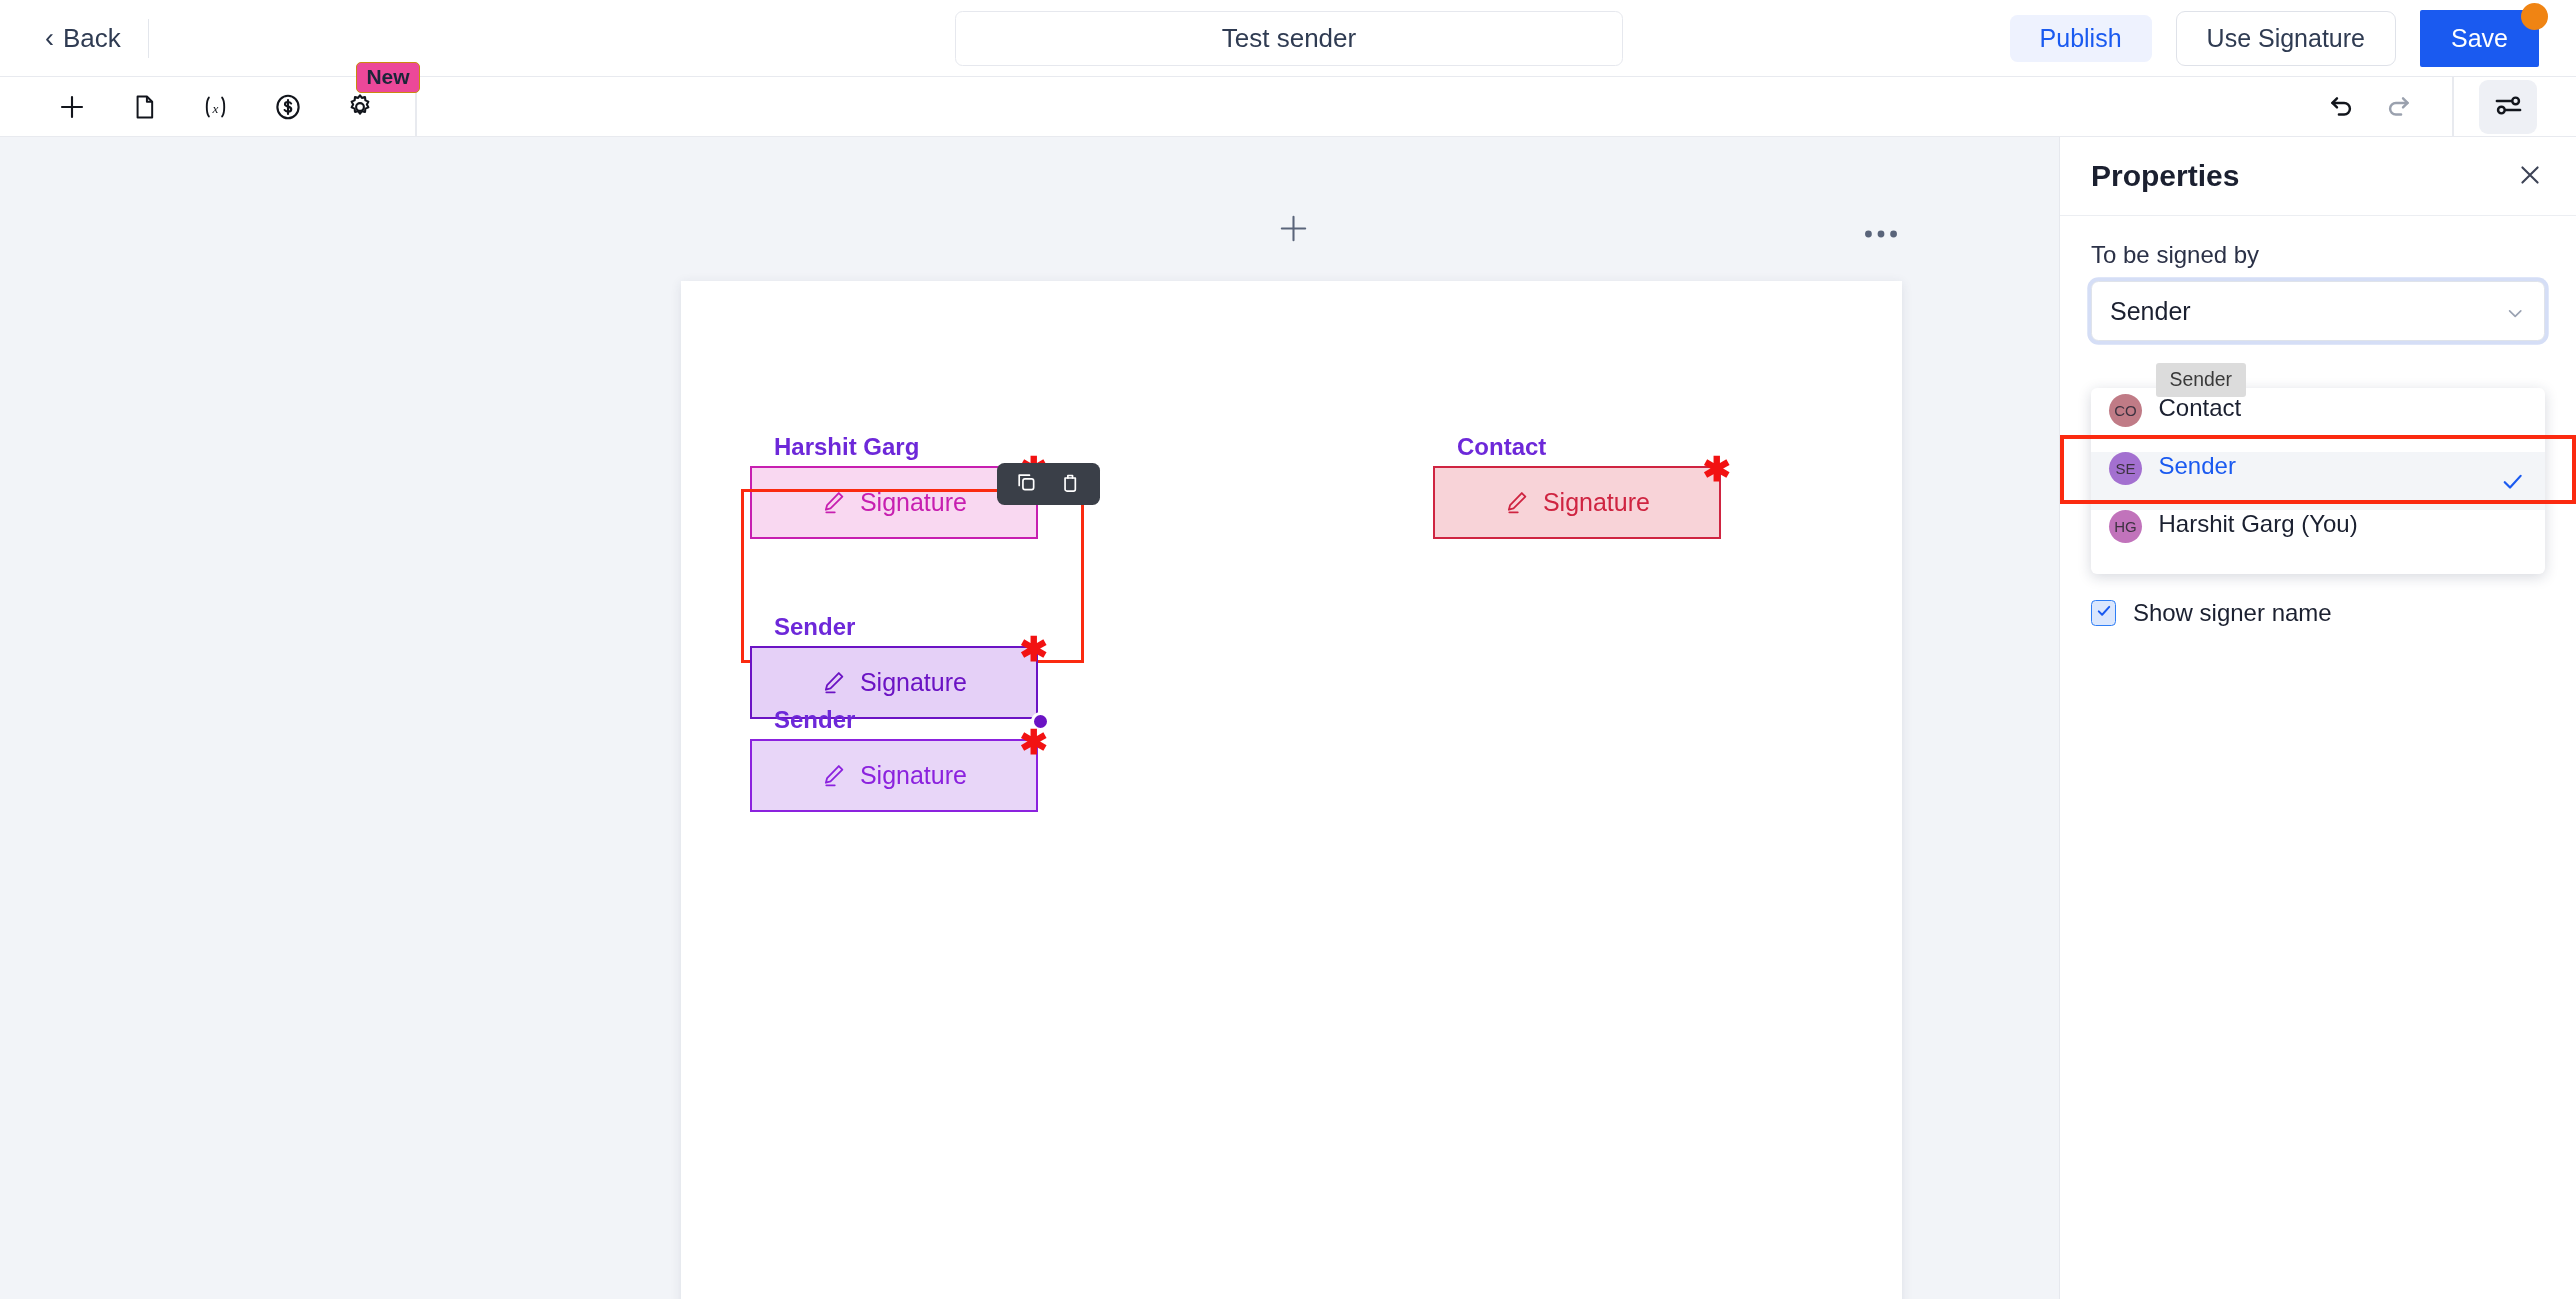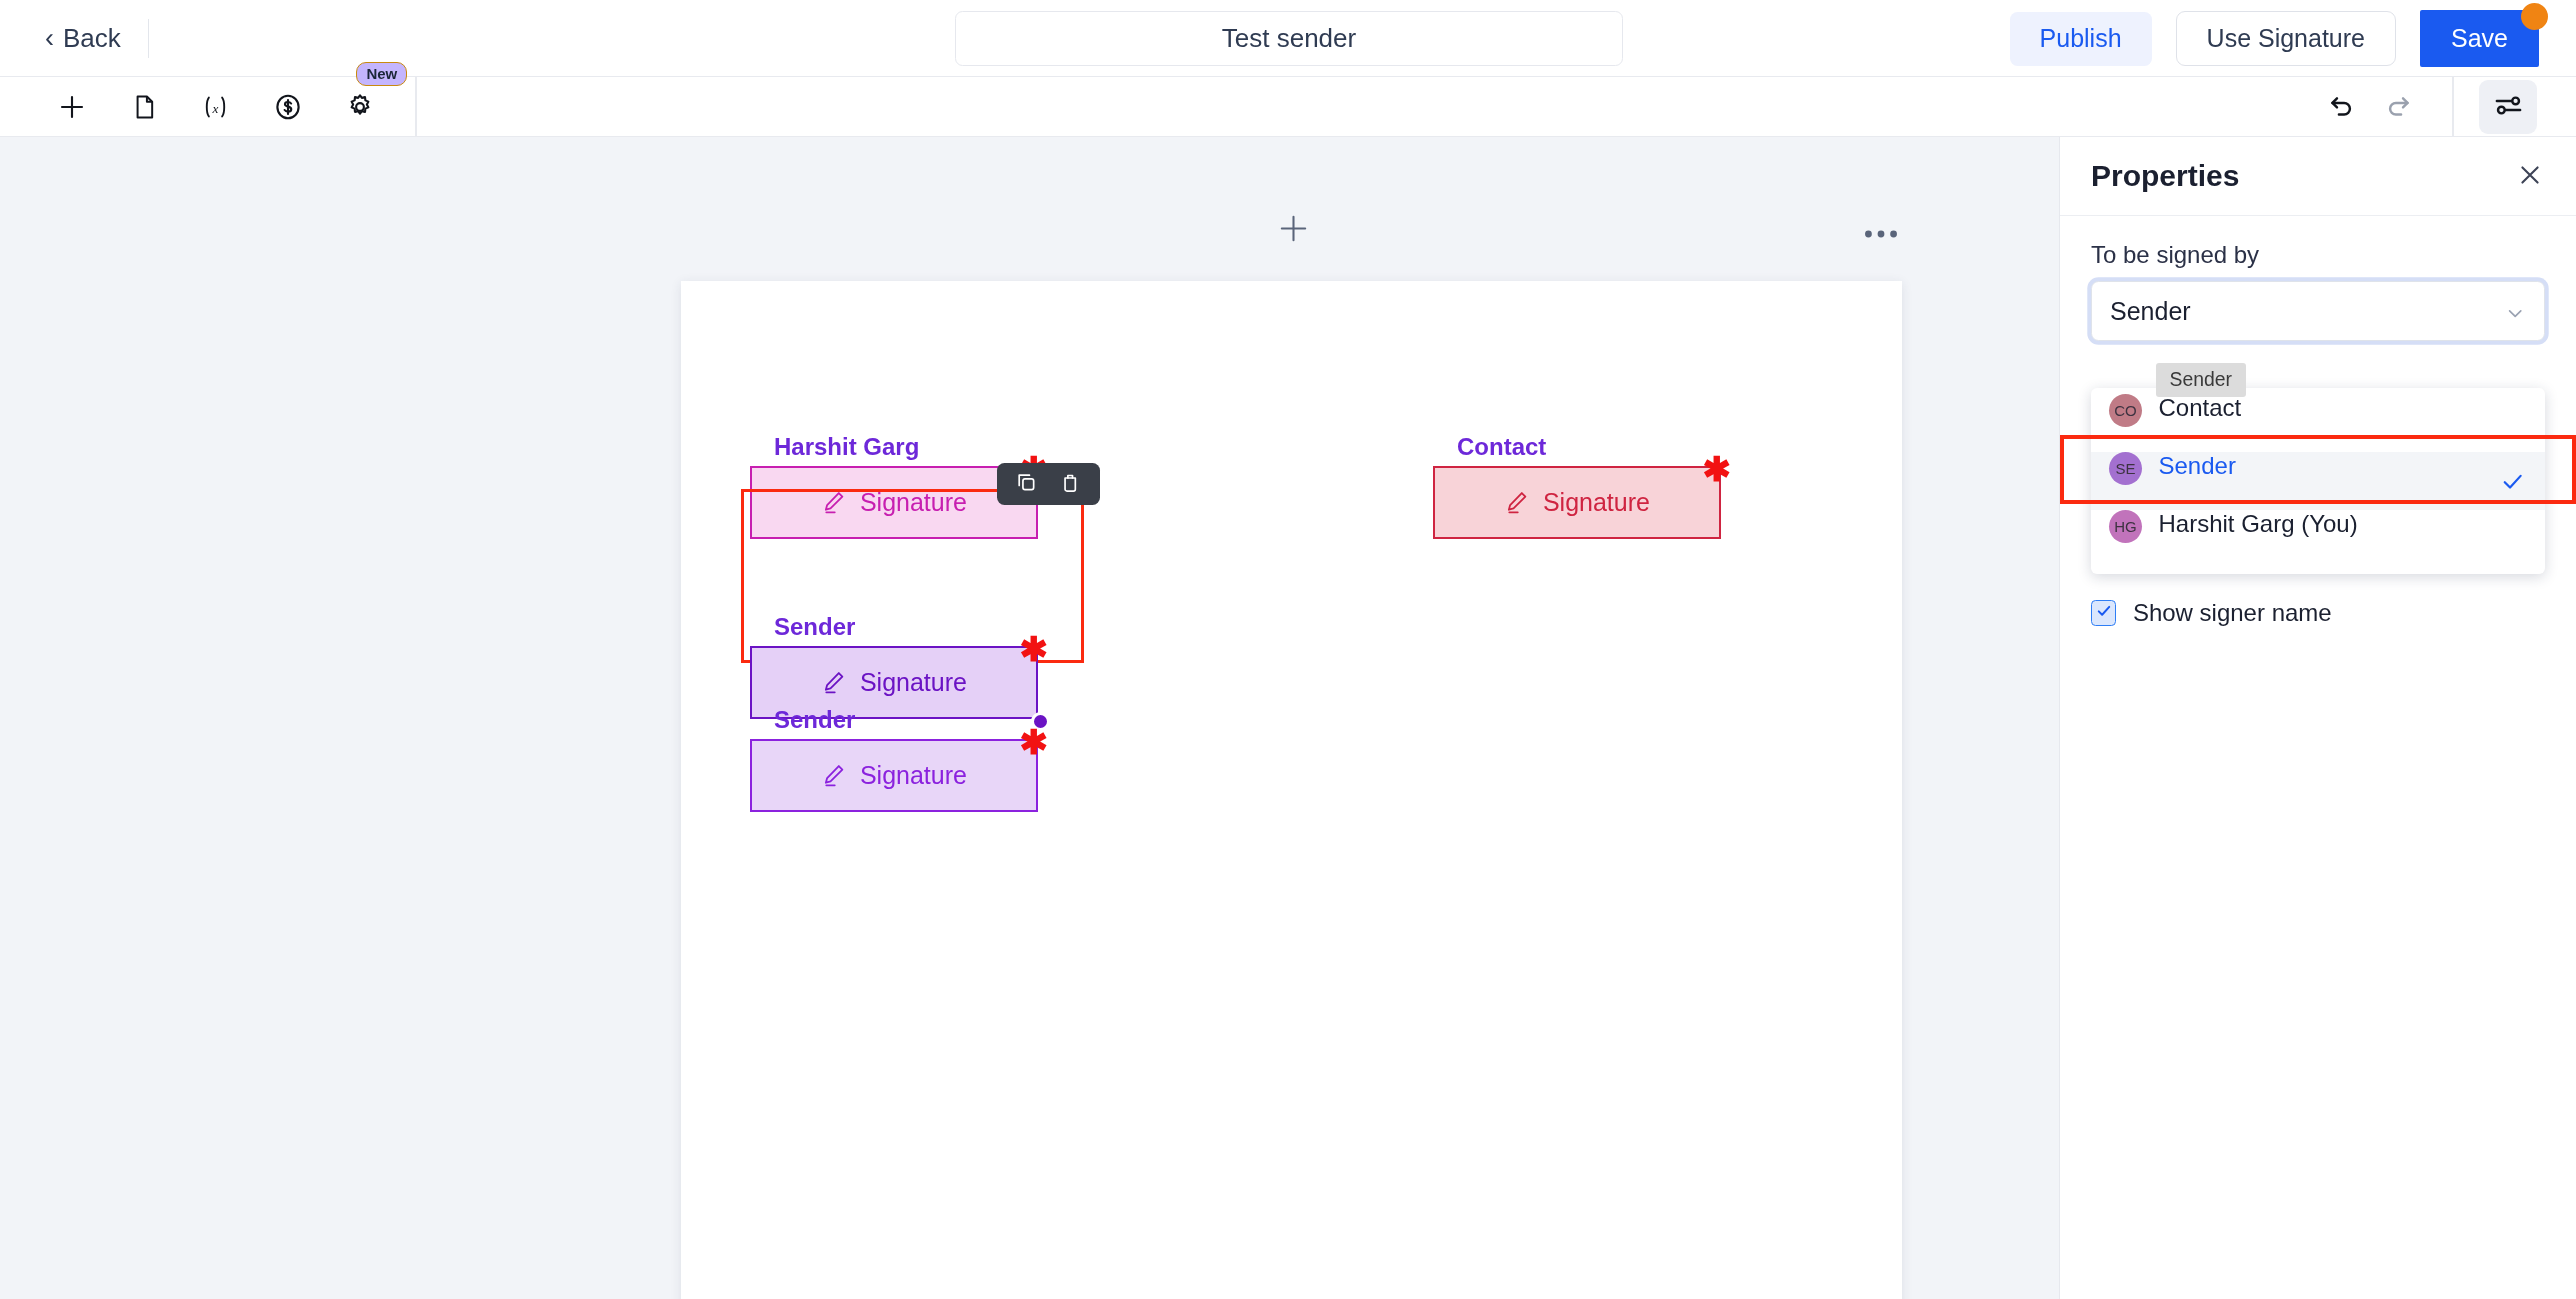--- a/index.html
+++ b/index.html
@@ -35,21 +35,21 @@
     background: #ffffff; text-align: center;
     font-family: "Liberation Sans", sans-serif;
     font-size: 26px; color: #2f3b52; outline: none;
   }
 
   .topbar-right {
     position: absolute; right: 0px; top: 0; height: 77px;
     display: flex; align-items: center; gap: 0px;
   }
   .btn-publish {
-    height: 54px; padding: 0 30px; border-radius: 7.5px; border: none;
+    height: 47px; padding: 0 30px; border-radius: 7.5px; border: none;
     background: #eef2fe; color: #1a5af0; font-size: 25px;
     font-family: "Liberation Sans", sans-serif; cursor: pointer;
     display: flex; align-items: center; justify-content: center;
     margin-right: 24px;
   }
   .btn-template {
     height: 55px; padding: 0 30px; border-radius: 9px;
     border: 1.5px solid #dfe2e9; background: #ffffff; color: #2f3b52;
     font-size: 25px; font-family: "Liberation Sans", sans-serif; cursor: pointer;
     display: flex; align-items: center; justify-content: center;
@@ -75,22 +75,22 @@
   }
   .tool-icons { display: flex; align-items: center; gap: 0px; margin-left: 43px; }
   .tool-btn {
     width: 57px; height: 57px; display: flex; align-items: center; justify-content: center;
     cursor: pointer; background: transparent; border: none; position: relative;
     margin-right: 15px;
   }
   .tool-btn svg { display: block; }
   .new-badge {
     position: absolute; left: 25.4px; top: -16.5px;
-    background: #c4b5fd; border: 1.5px solid #c98a0f; border-radius: 10px;
-    color: #1b2639; font-size: 15px; font-weight: bold; padding: 2.2px 9px 3.7px;
+    background: #ec4899; border: 1.5px solid #c98a0f; border-radius: 5px;
+    color: #1b2639; font-size: 21px; font-weight: bold; padding: 2.2px 9px 3.7px;
     font-family: "Liberation Sans", sans-serif; white-space: nowrap;
   }
   .tool-div { width: 1.5px; height: 60px; background: #e8eaef; margin-left: 12px; }
 
   .toolbar-right {
     position: absolute; right: 0; top: 0; height: 60px; display: flex; align-items: center;
   }
   .icon-btn {
     width: 57px; height: 52px; display:flex; align-items:center; justify-content:center;
     background: transparent; border: none; cursor: pointer;

